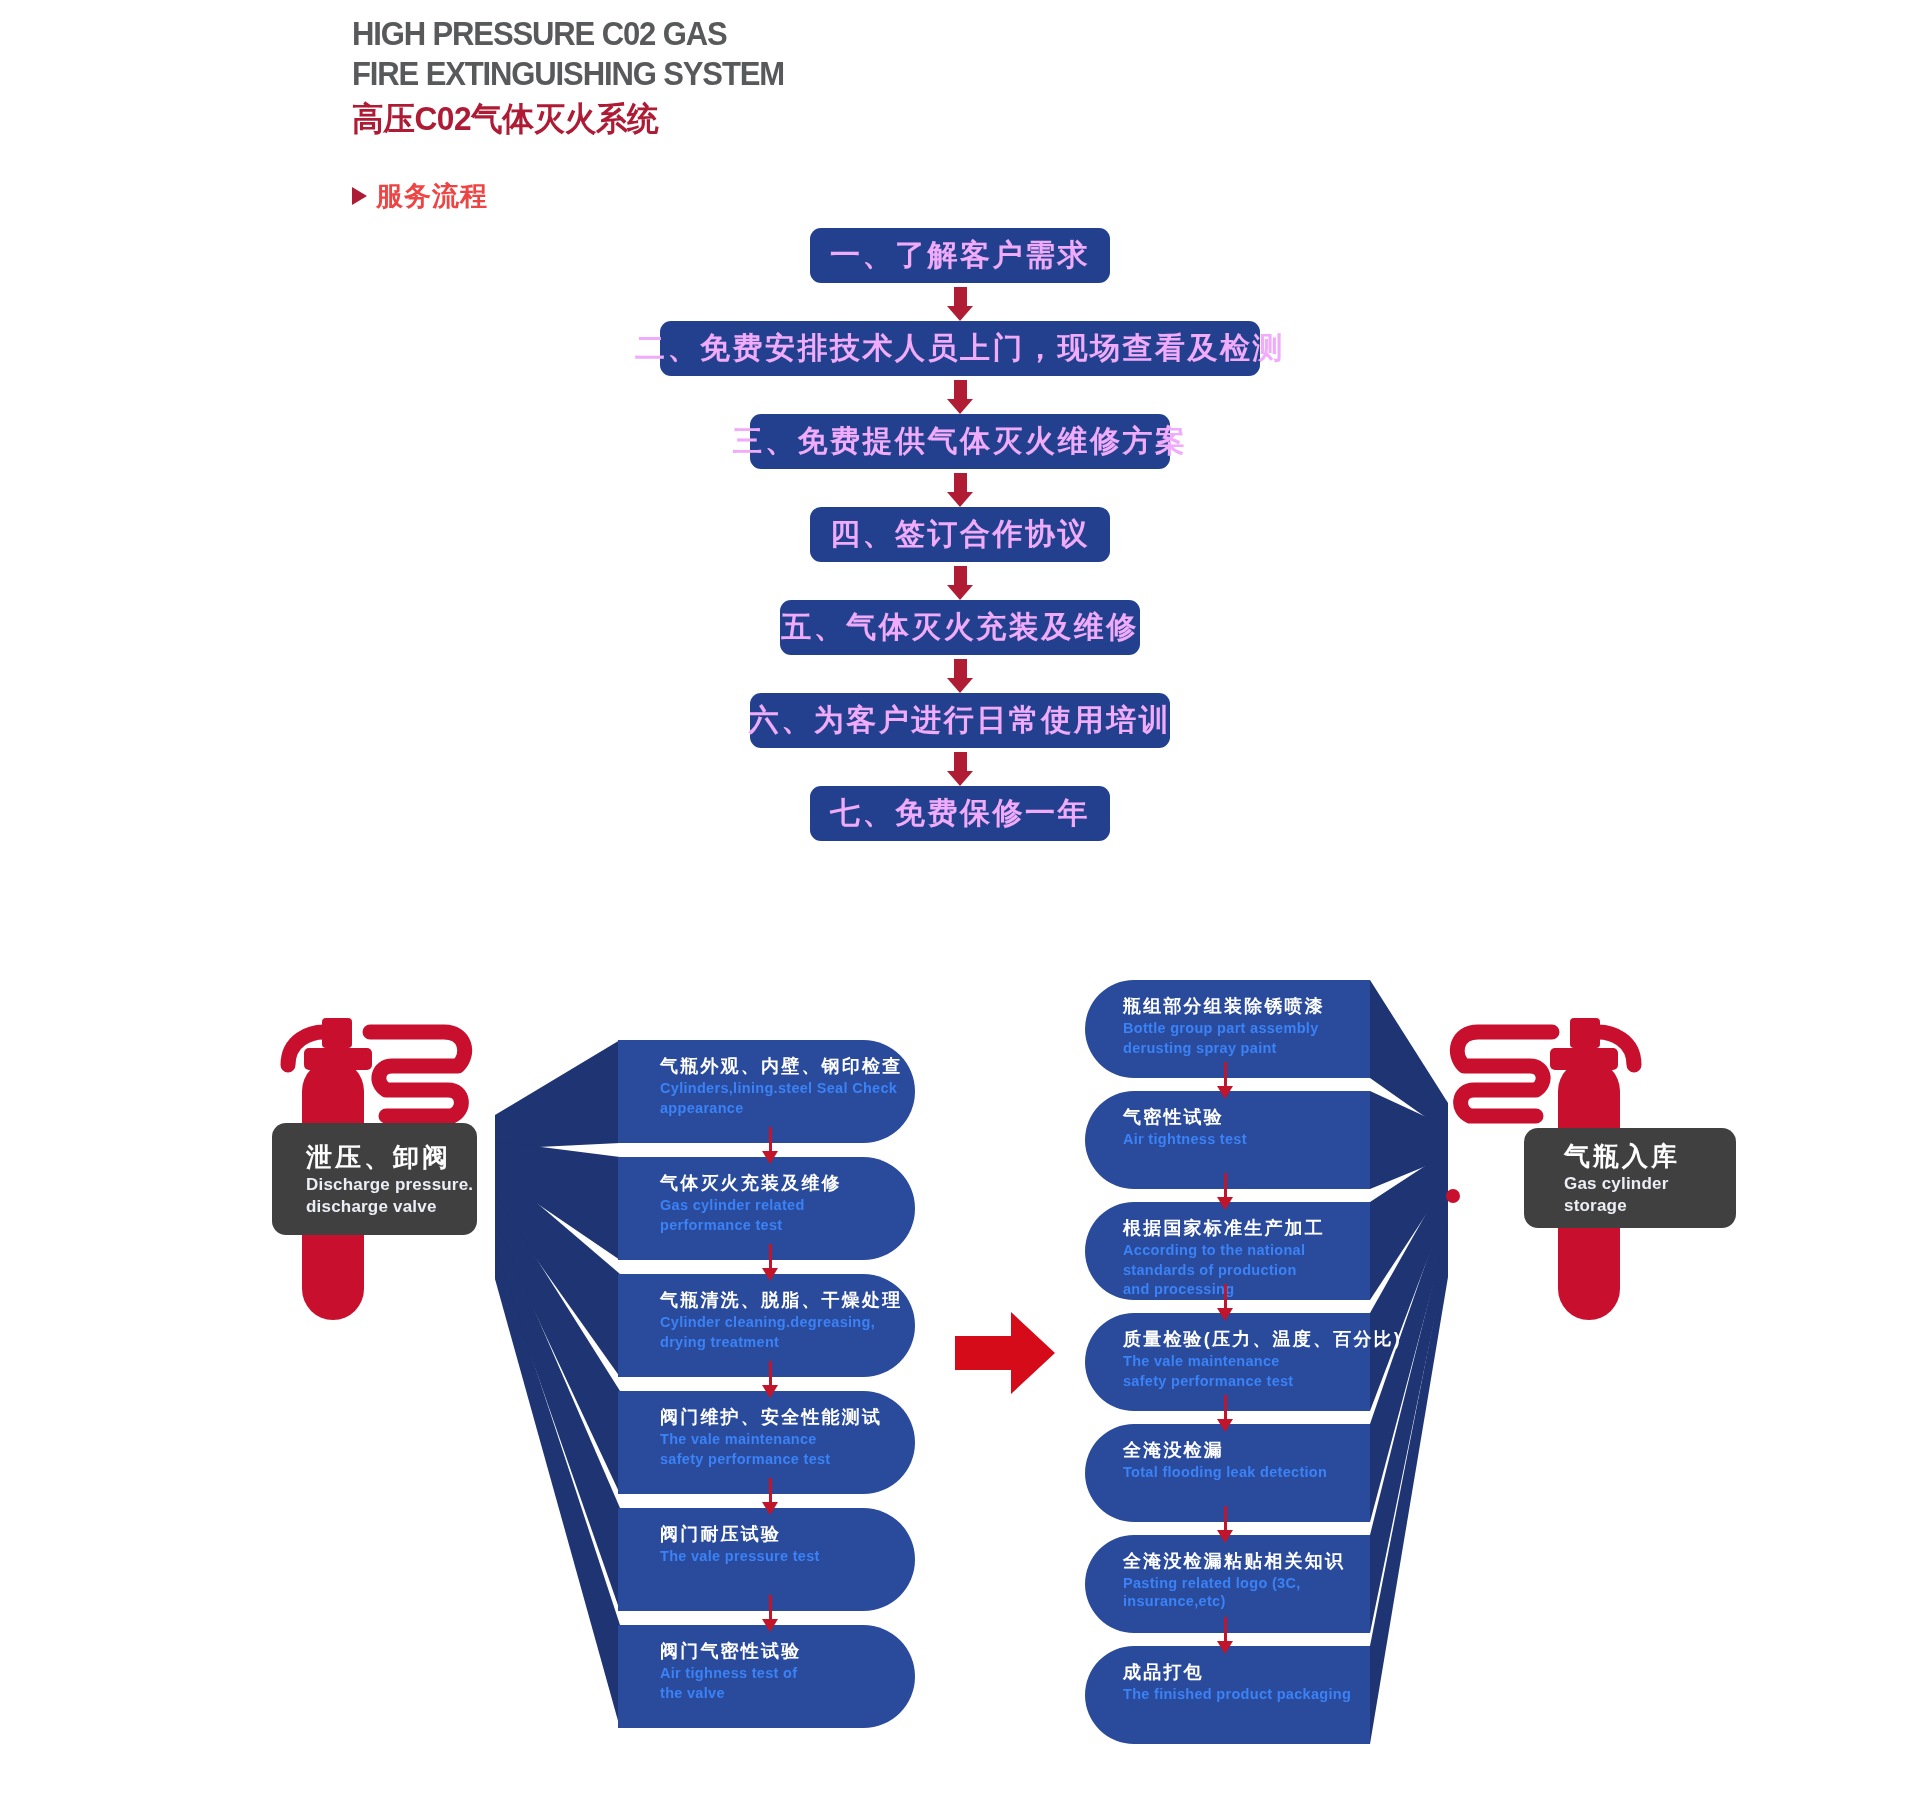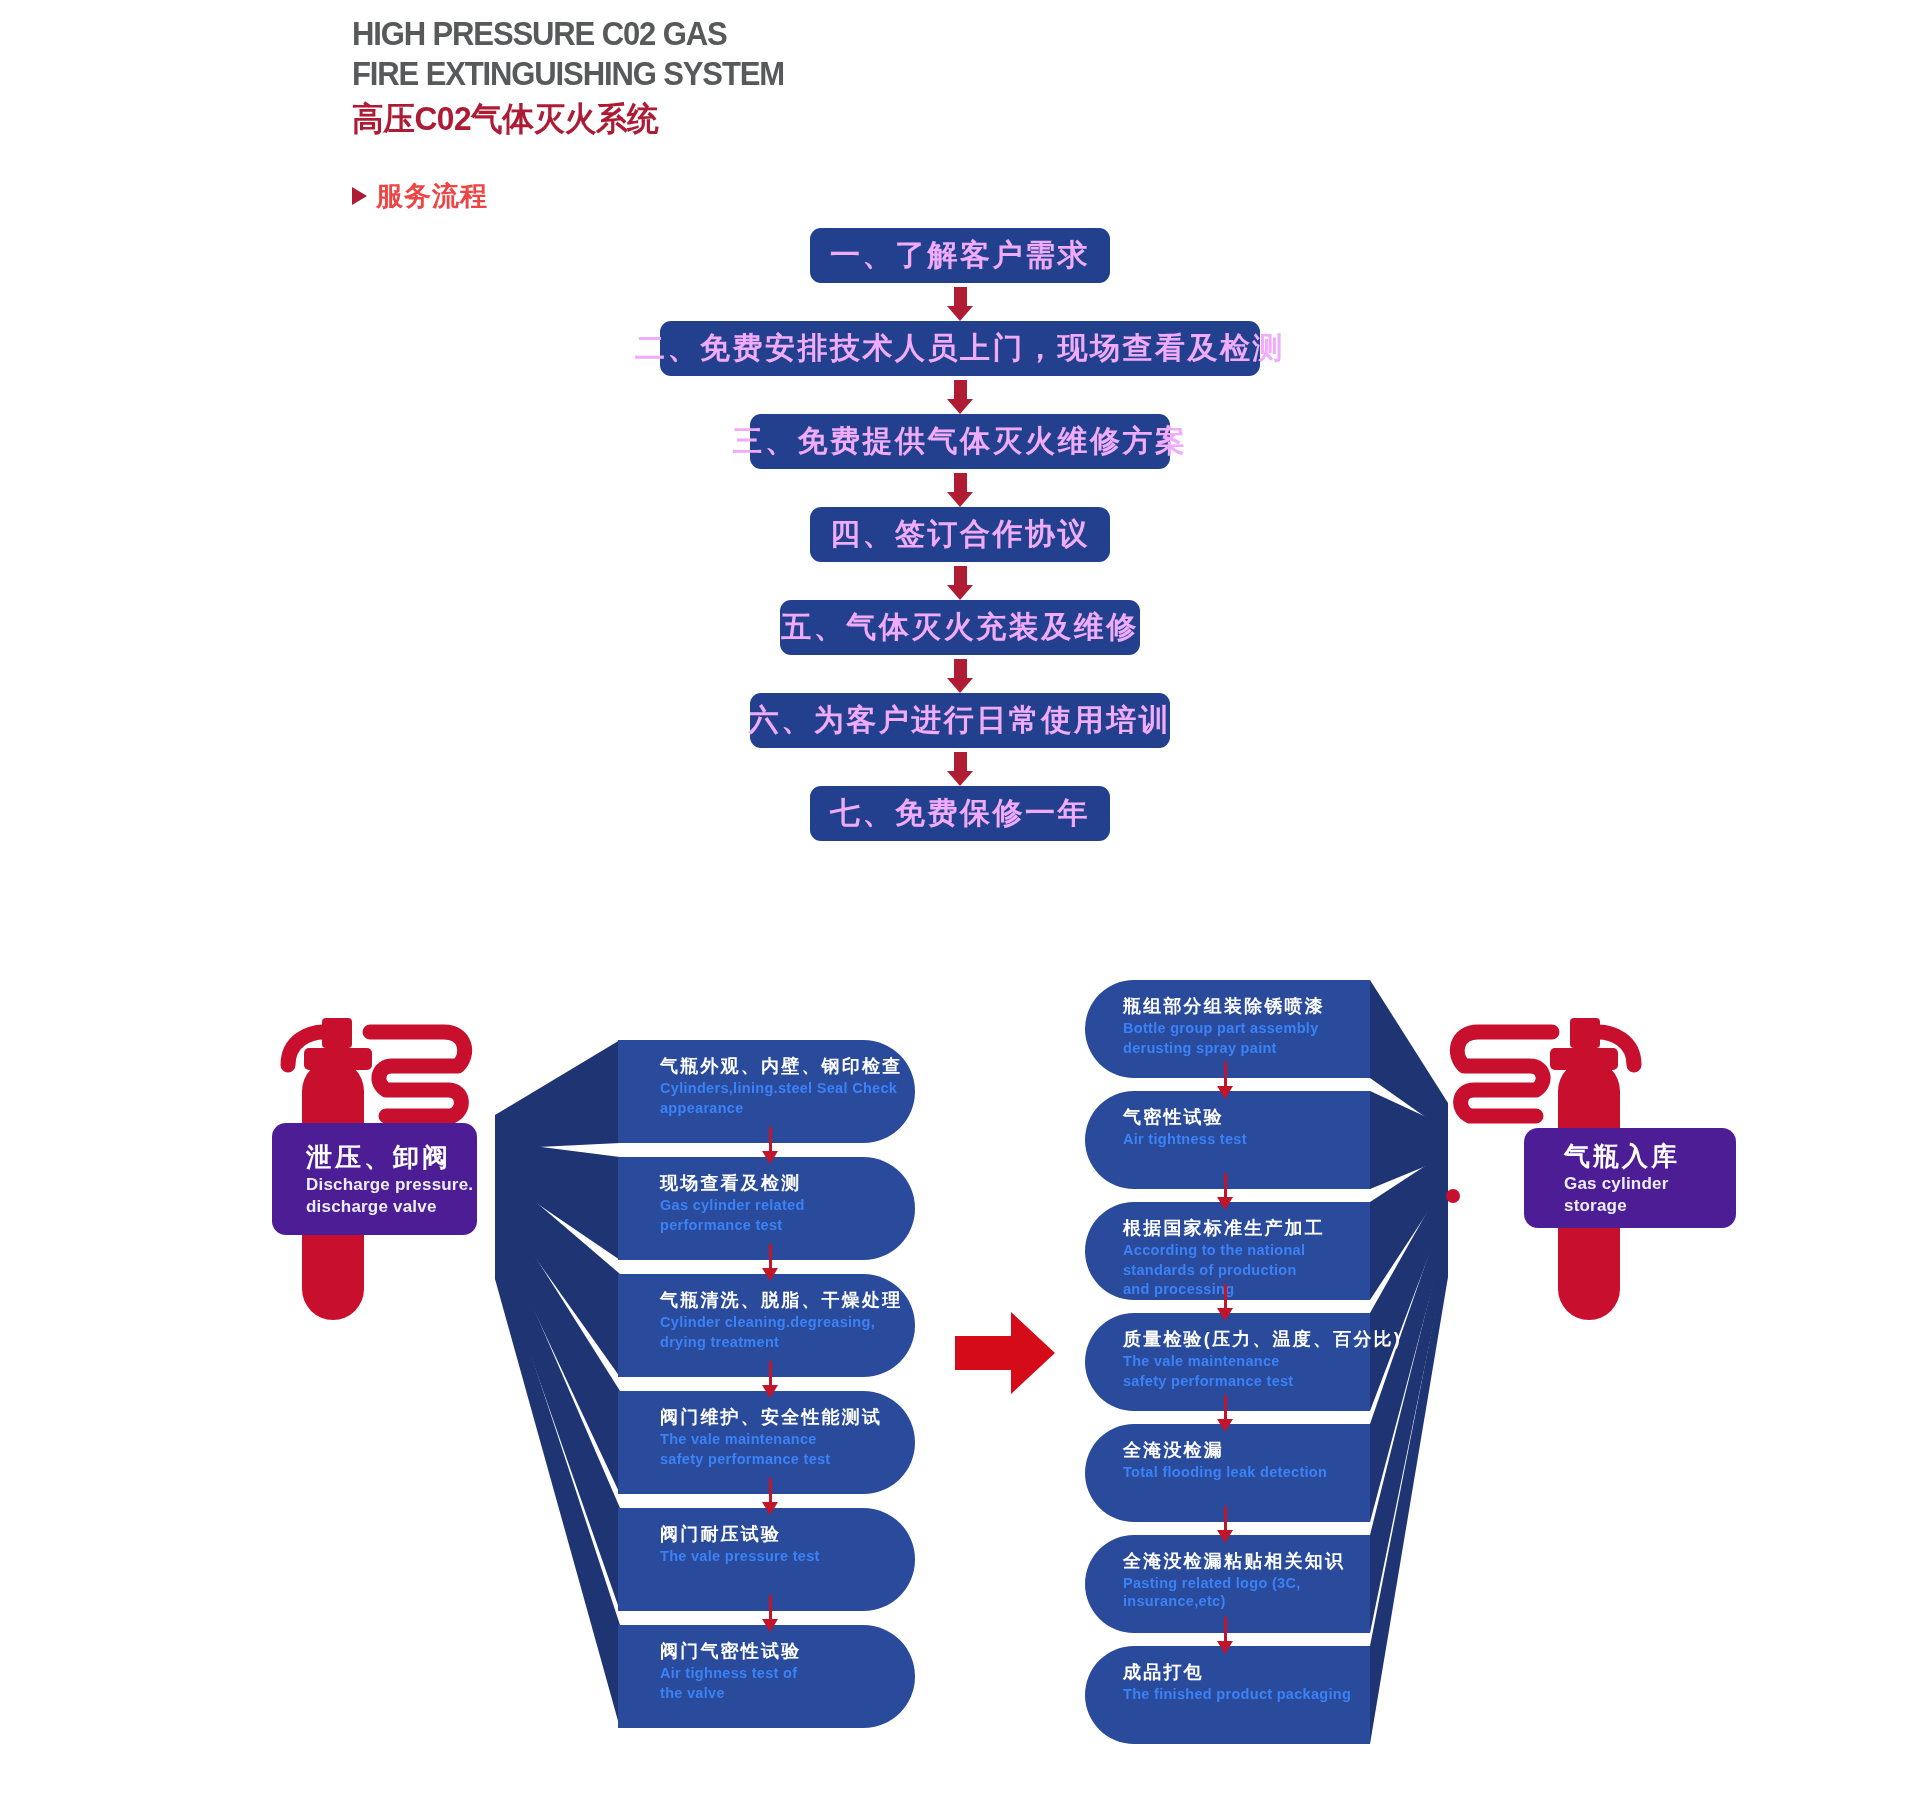--- a/index.html
+++ b/index.html
@@ -75,21 +75,21 @@
     width:3px;height:26px;background:#c1152c;
   }
   .dnarrow u{
     display:block;position:absolute;left:-8px;top:24px;
     width:0;height:0;border-left:8px solid transparent;
     border-right:8px solid transparent;border-top:13px solid #c1152c;
   }
 
   
   .badge{
-    position:absolute;background:#4c1d95;border-radius:14px;
+    position:absolute;background:#404040;border-radius:14px;
     color:#fff;box-sizing:border-box;
     display:flex;flex-direction:column;justify-content:center;
   }
   .badge .cn{
     font-size:26px;font-weight:bold;letter-spacing:3px;line-height:34px;
     white-space:nowrap;
   }
   .badge .en{
     font-size:17px;font-weight:bold;line-height:22px;color:#eceef6;
     letter-spacing:.2px;
@@ -284,21 +284,21 @@
       <div class="chip" style="left: 618px; top: 80px; width: 297px; height: 103px;">
         <div class="cn">气瓶外观、内壁、钢印检查</div>
         <div class="en">Cylinders,lining.steel Seal Check</div>
         <div class="en">appearance</div>
       </div>
       <div class="dnarrow" style="left: 770px; top: 167px;">
         <i></i>
         <u></u>
       </div>
       <div class="chip" style="left: 618px; top: 197px; width: 297px; height: 103px;">
-        <div class="cn">现场查看及检测</div>
+        <div class="cn">气体灭火充装及维修</div>
         <div class="en">Gas cylinder related</div>
         <div class="en">performance test</div>
       </div>
       <div class="dnarrow" style="left: 770px; top: 284px;">
         <i></i>
         <u></u>
       </div>
       <div class="chip" style="left: 618px; top: 314px; width: 297px; height: 103px;">
         <div class="cn">气瓶清洗、脱脂、干燥处理</div>
         <div class="en">Cylinder cleaning.degreasing,</div>

